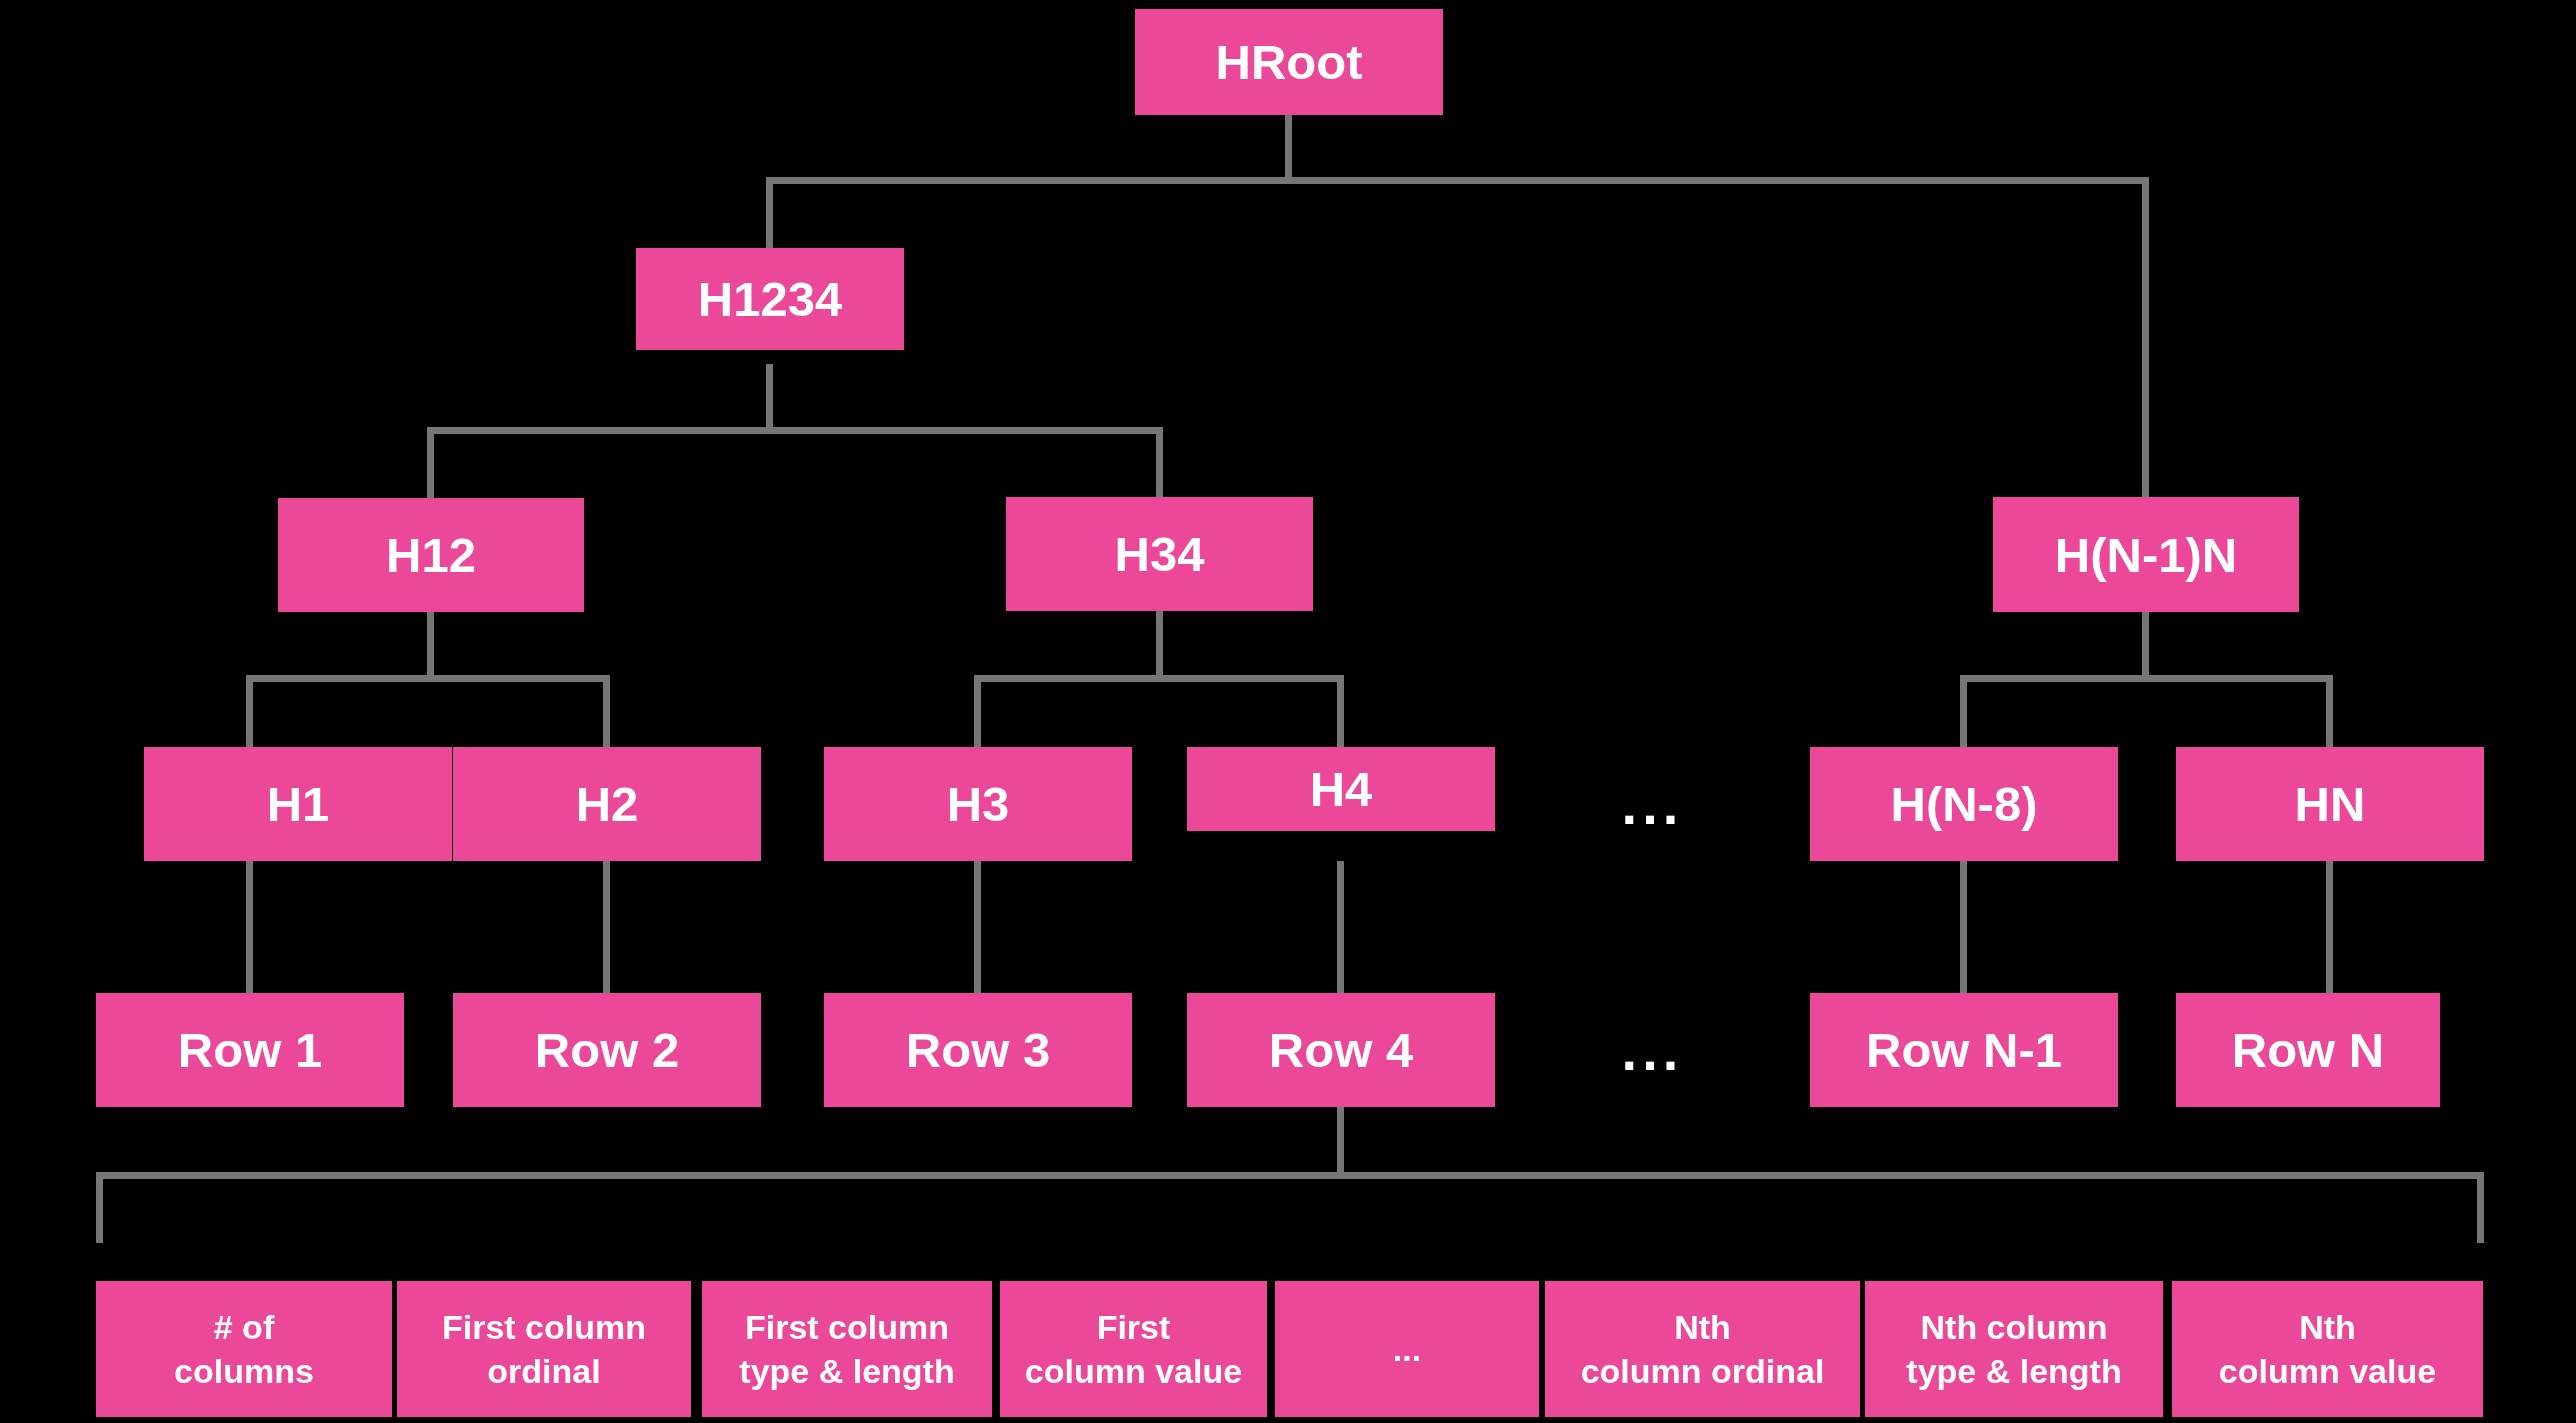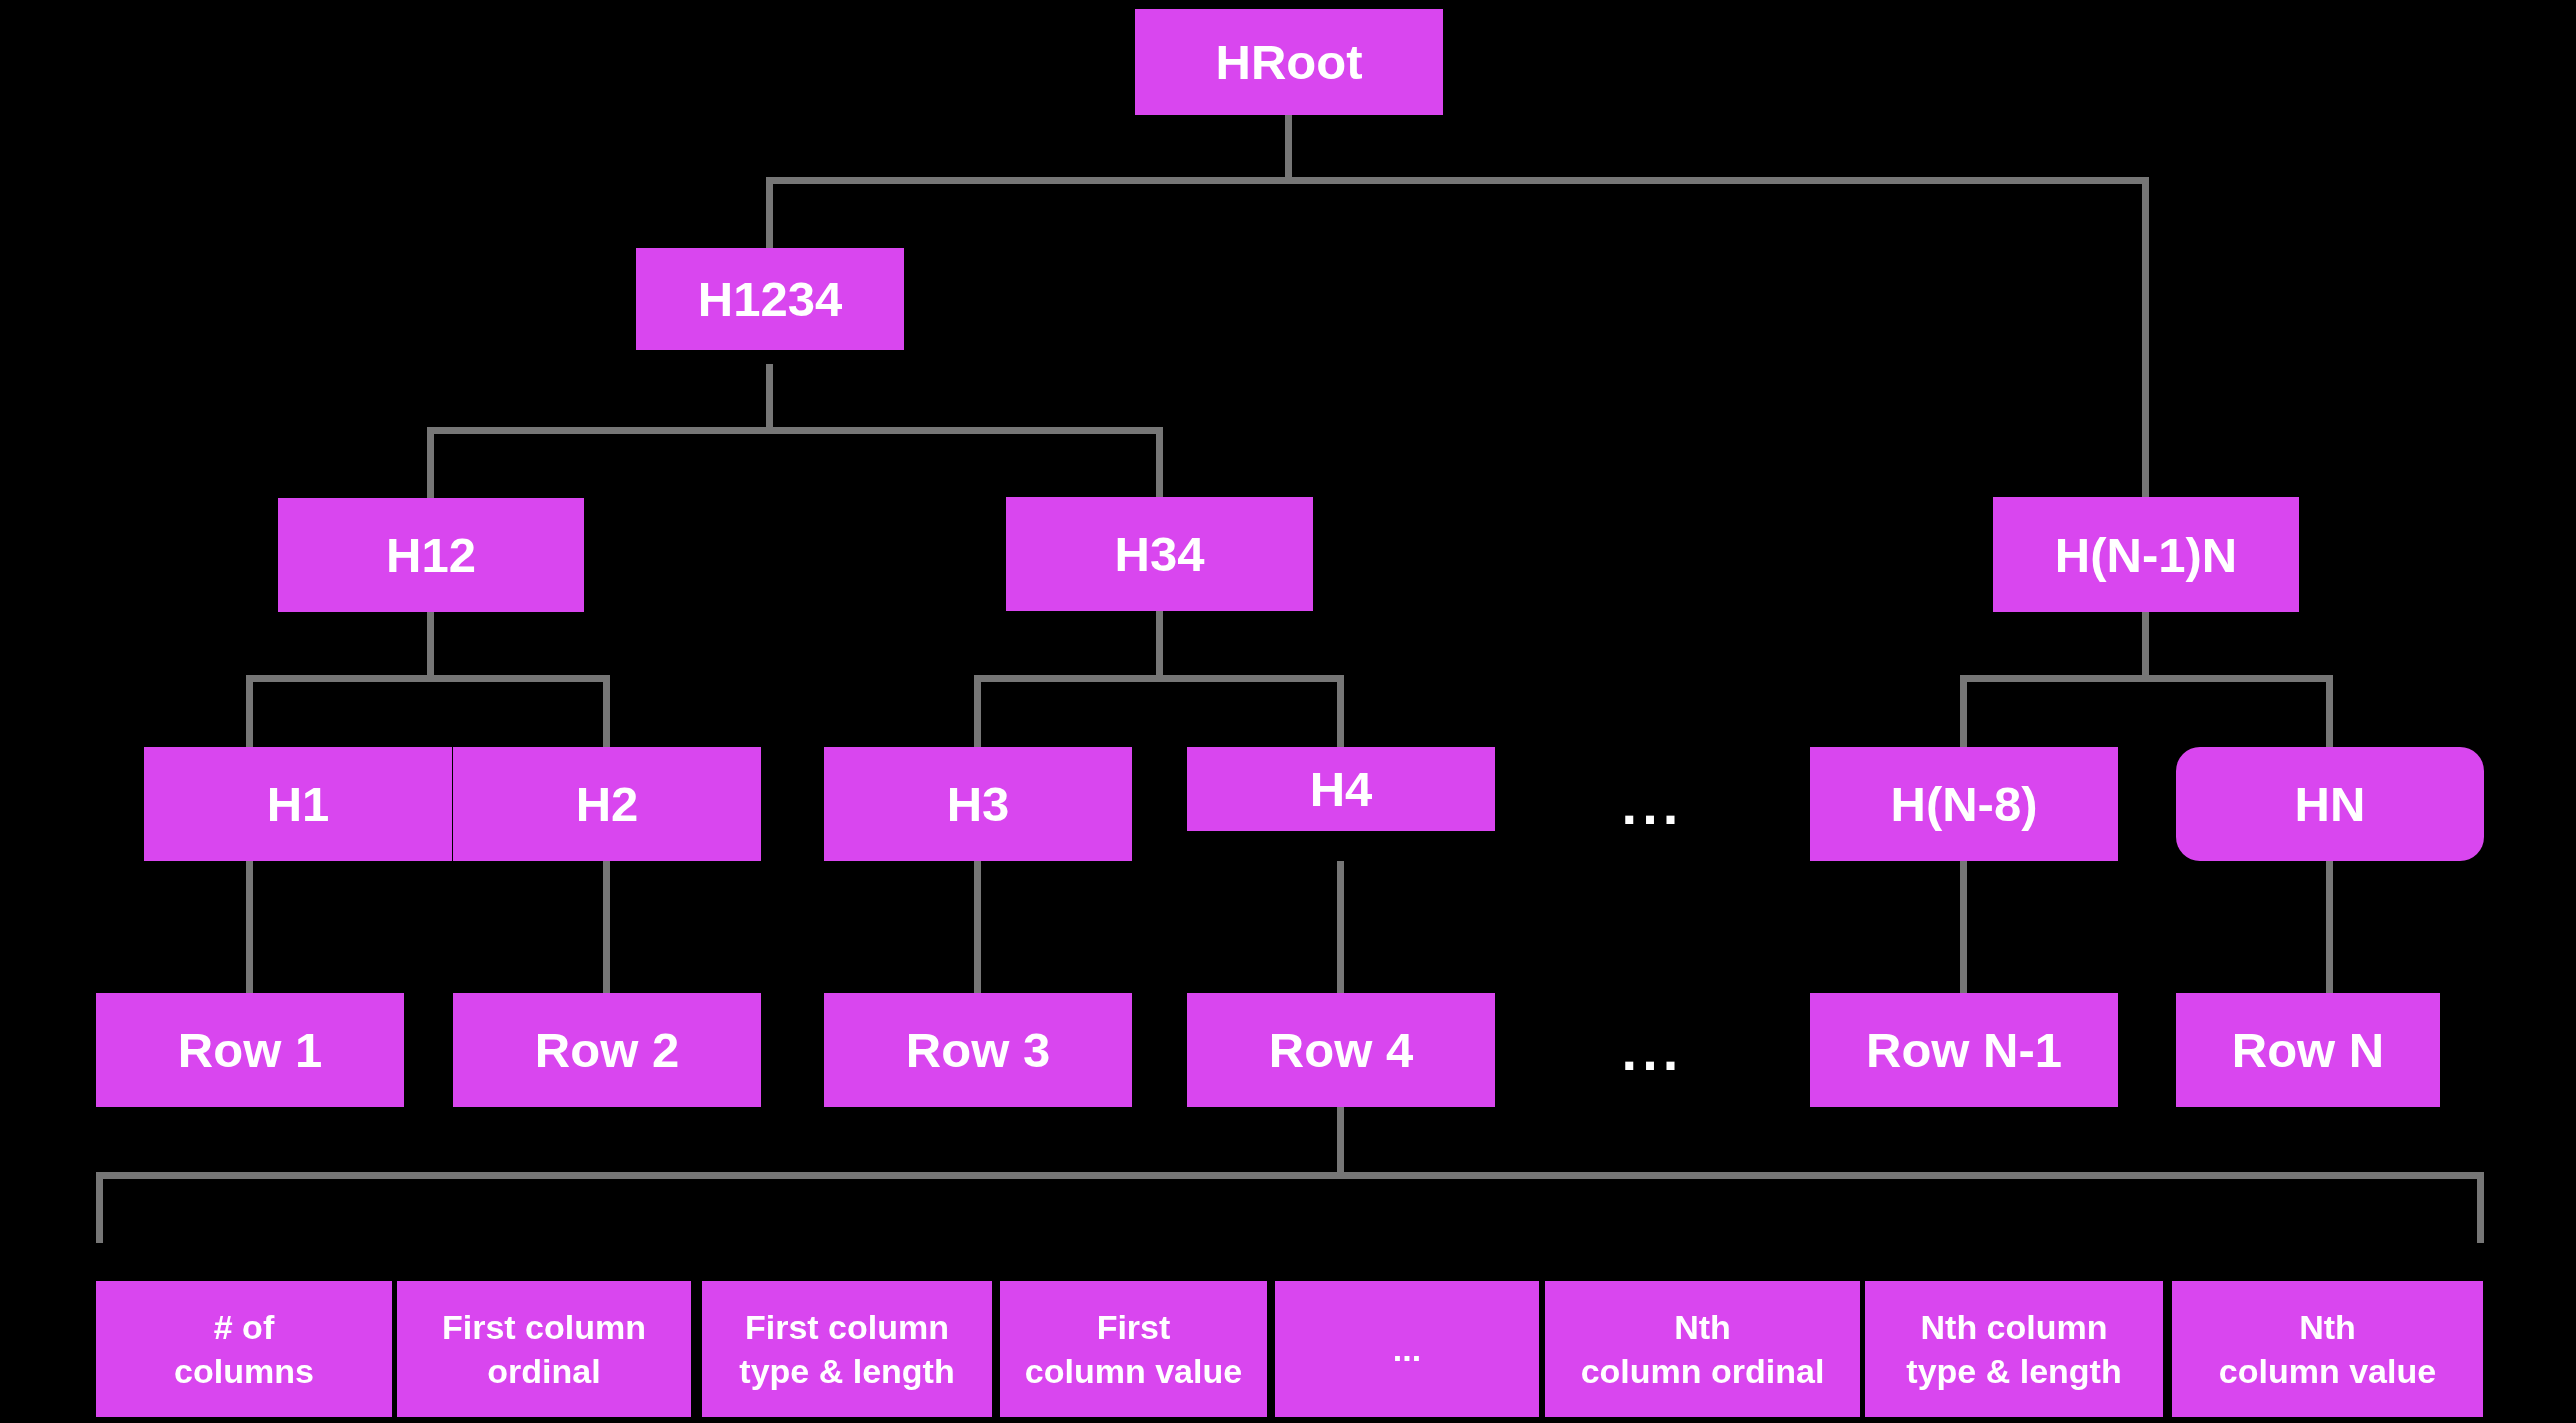--- a/index.html
+++ b/index.html
@@ -6,21 +6,21 @@
   #canvas {
     position: relative;
     width: 2576px;
     height: 1424px;
     background: #000000;
     overflow: hidden;
     font-family: "Liberation Sans", sans-serif;
   }
   .node {
     position: absolute;
-    background: #d946ef;
+    background: #ec4899;
     color: #FFFFFF;
     display: flex;
     align-items: center;
     justify-content: center;
     font-weight: bold;
     font-size: 49px;
     text-align: center;
   }
   .dots {
     position: absolute;
@@ -85,21 +85,21 @@
   <div class="node" style="left:278px;top:498px;width:306px;height:114px;">H12</div>
   <div class="node" style="left:1006px;top:497px;width:307px;height:114px;">H34</div>
   <div class="node" style="left:1993px;top:497px;width:306px;height:115px;">H(N-1)N</div>
 
   <div class="node" style="left:96px;top:747px;width:308px;height:114px;margin-left:48px;">H1</div>
   <div class="node" style="left:453px;top:747px;width:308px;height:114px;">H2</div>
   <div class="node" style="left:824px;top:747px;width:308px;height:114px;">H3</div>
   <div class="node" style="left:1187px;top:747px;width:308px;height:84px;">H4</div>
   <div class="dots" style="left:1551px;top:747px;width:203px;height:114px;">...</div>
   <div class="node" style="left:1810px;top:747px;width:308px;height:114px;">H(N-8)</div>
-  <div class="node" style="left:2176px;top:747px;width:308px;height:114px;border-radius:24px;">HN</div>
+  <div class="node" style="left:2176px;top:747px;width:308px;height:114px;">HN</div>
 
   <div class="node" style="left:96px;top:993px;width:308px;height:114px;">Row 1</div>
   <div class="node" style="left:453px;top:993px;width:308px;height:114px;">Row 2</div>
   <div class="node" style="left:824px;top:993px;width:308px;height:114px;">Row 3</div>
   <div class="node" style="left:1187px;top:993px;width:308px;height:114px;">Row 4</div>
   <div class="dots" style="left:1551px;top:993px;width:203px;height:114px;">...</div>
   <div class="node" style="left:1810px;top:993px;width:308px;height:114px;">Row N-1</div>
   <div class="node" style="left:2176px;top:993px;width:264px;height:114px;">Row N</div>
 
   <div class="node leaf" style="left:96px;top:1281px;width:296px;height:136px;"># of

